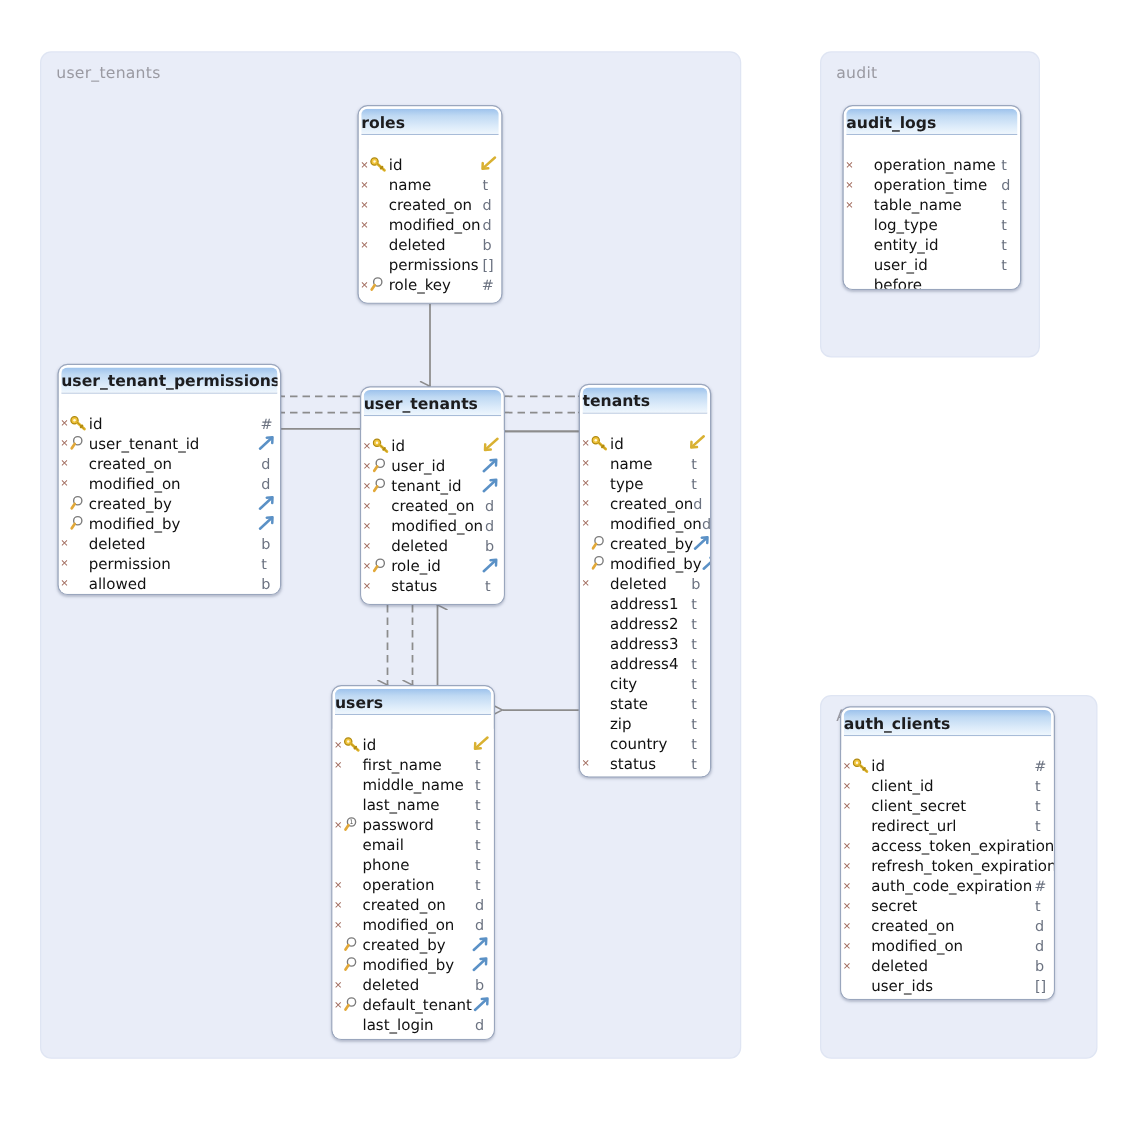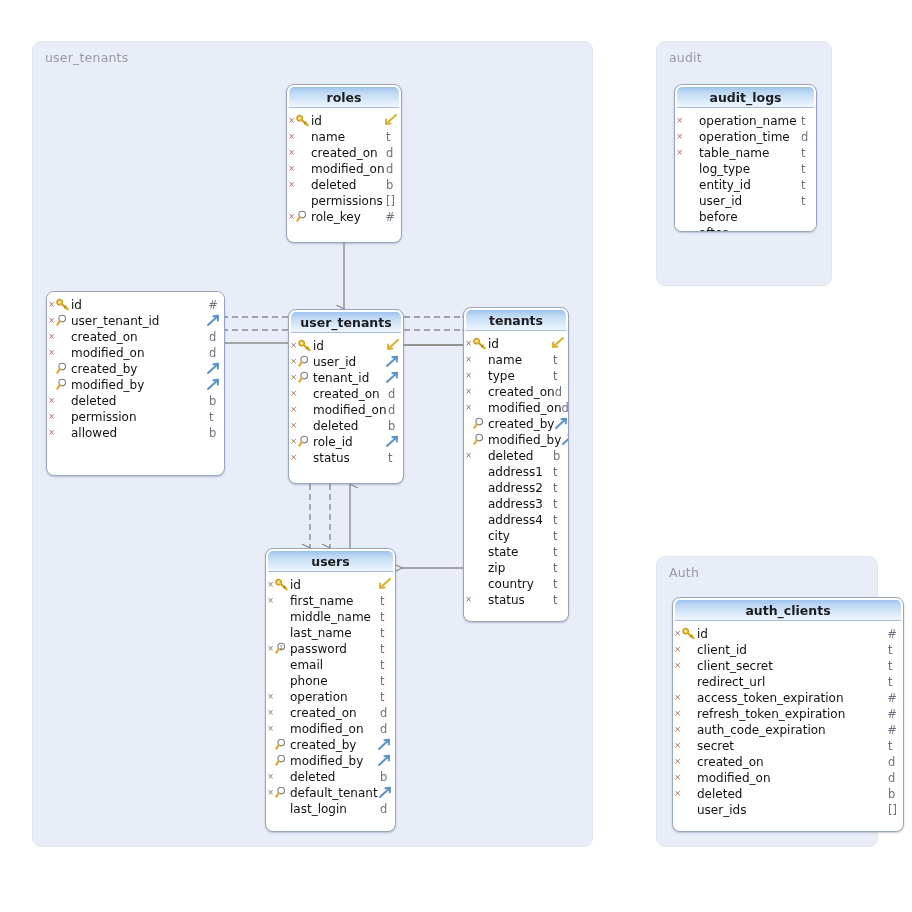--- a/index.html
+++ b/index.html
@@ -37,27 +37,27 @@
     background: #ffffff;
     border: 1px solid #9aa6bd;
     border-radius: 8px;
     box-shadow: 0 1px 2px rgba(90,100,130,.35), 0 0 0 1px rgba(255,255,255,.6) inset;
     overflow: hidden;
     z-index: 5;
   }
   .table-header {
     height: 21px;
     line-height: 21px;
-    text-align: center;
+    text-align: left;
     font-size: 12.5px;
     font-weight: bold;
     color: #1d1d1f;
     background: linear-gradient(to bottom, #9dc2ec 0%, #bfd9f3 28%, #dcebfa 70%, #eef6fd 100%);
     border-bottom: 1px solid #a8bcd8;
-    margin: 2px 2px 0 2px;
+    margin: 2px 2px 11px 2px;
     border-radius: 5px 5px 0 0;
     white-space: nowrap;
     overflow: hidden;
   }
   .table-body {
     padding: 5px 0 8px 0;
     background: #fff;
   }
   .col {
     display: flex;
@@ -197,20 +197,21 @@
                 <circle cx="6.2" cy="4.6" r="3.3" fill="#ffffff" stroke="#7b7b7b" stroke-width="1.1"></circle>
                 <path d="M3.7,7.2 L1.4,10.6" stroke="#e2a93a" stroke-width="2.2" stroke-linecap="round"></path>
               </svg>
             </span>
             <span class="col-name">role_key</span>
             <span class="col-type">#</span>
           </div>
         </div>
       </div>
       <div class="table" style="left: 46px; top: 291px; width: 179px; height: 185px;">
+        <div class="table-header">user_tenant_permissions</div>
         <div class="table-body">
           <div class="col">
             <span class="col-flag">×</span>
             <span class="col-icon">
               <svg width="13" height="13" viewBox="0 0 13 13">
                 <circle cx="3.6" cy="4.2" r="2.9" fill="#f2c53d" stroke="#b08a10" stroke-width="1"></circle>
                 <circle cx="3.6" cy="4.2" r="1.0" fill="#fff8dc"></circle>
                 <path d="M5.6,5.8 L11.5,11.2" stroke="#e0b52e" stroke-width="2.4" stroke-linecap="round"></path>
                 <path d="M5.6,5.8 L11.5,11.2" stroke="#b08a10" stroke-width="0.7" fill="none"></path>
                 <path d="M8.6,9.8 L9.9,8.4" stroke="#b08a10" stroke-width="1.5" stroke-linecap="round"></path>
@@ -711,21 +712,21 @@
                 <path d="M5.6,5.8 L11.5,11.2" stroke="#e0b52e" stroke-width="2.4" stroke-linecap="round"></path>
                 <path d="M5.6,5.8 L11.5,11.2" stroke="#b08a10" stroke-width="0.7" fill="none"></path>
                 <path d="M8.6,9.8 L9.9,8.4" stroke="#b08a10" stroke-width="1.5" stroke-linecap="round"></path>
               </svg>
             </span>
             <span class="col-name">id</span>
             <span class="col-type">#</span>
           </div>
         </div>
       </div>
-      <div class="table" style="left: 672px; top: 597px; width: 232px; height: 235px;">
+      <div class="table" style="left: 672px; top: 565px; width: 172px; height: 235px;">
         <div class="table-header">auth_clients</div>
         <div class="table-body">
           <div class="col">
             <span class="col-flag">×</span>
             <span class="col-icon">
               <svg width="13" height="13" viewBox="0 0 13 13">
                 <circle cx="3.6" cy="4.2" r="2.9" fill="#f2c53d" stroke="#b08a10" stroke-width="1"></circle>
                 <circle cx="3.6" cy="4.2" r="1.0" fill="#fff8dc"></circle>
                 <path d="M5.6,5.8 L11.5,11.2" stroke="#e0b52e" stroke-width="2.4" stroke-linecap="round"></path>
                 <path d="M5.6,5.8 L11.5,11.2" stroke="#b08a10" stroke-width="0.7" fill="none"></path>

